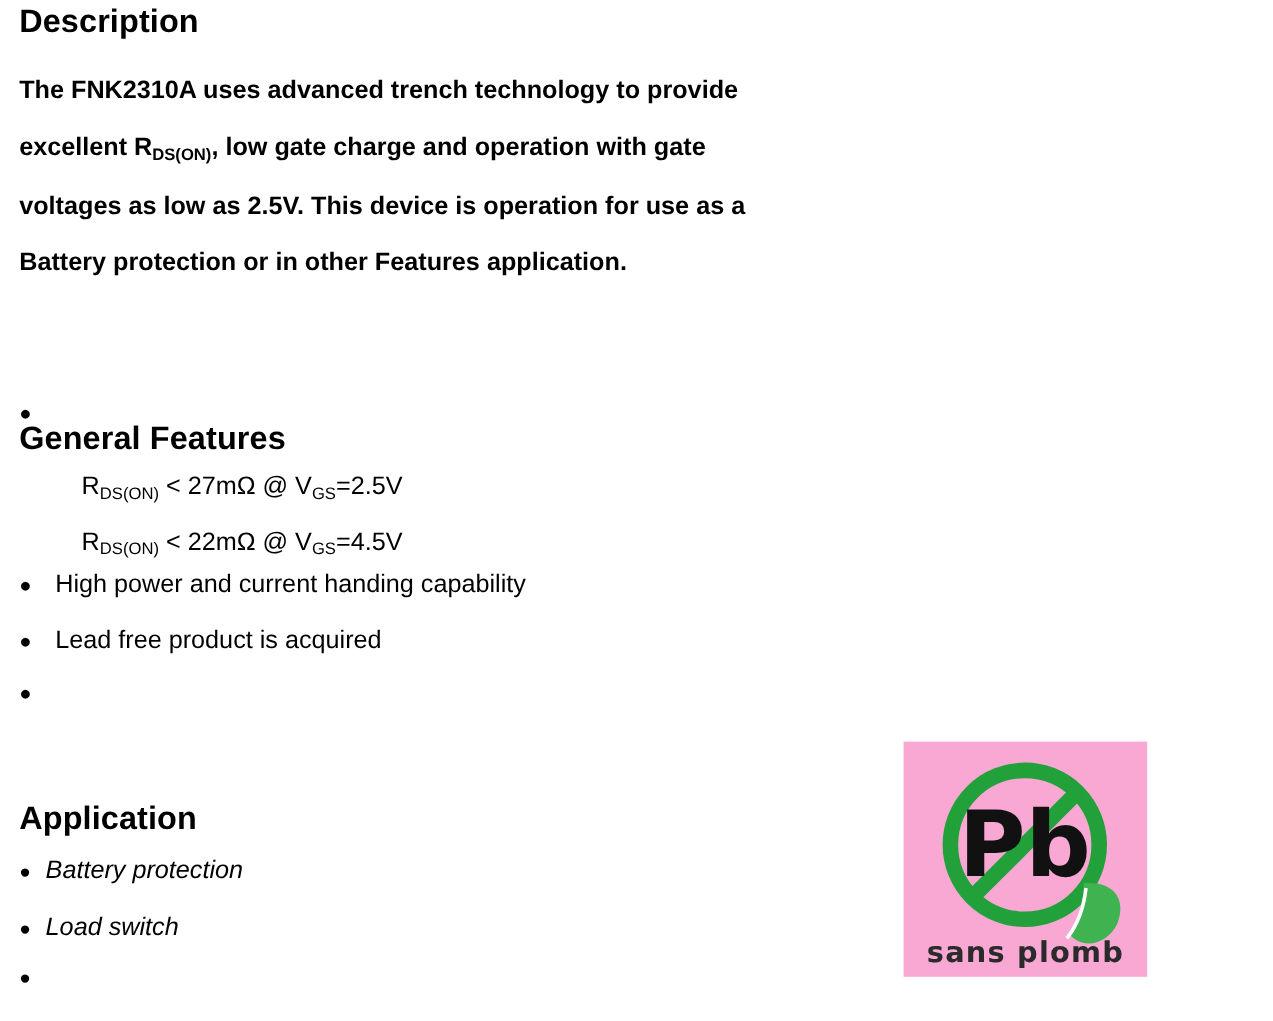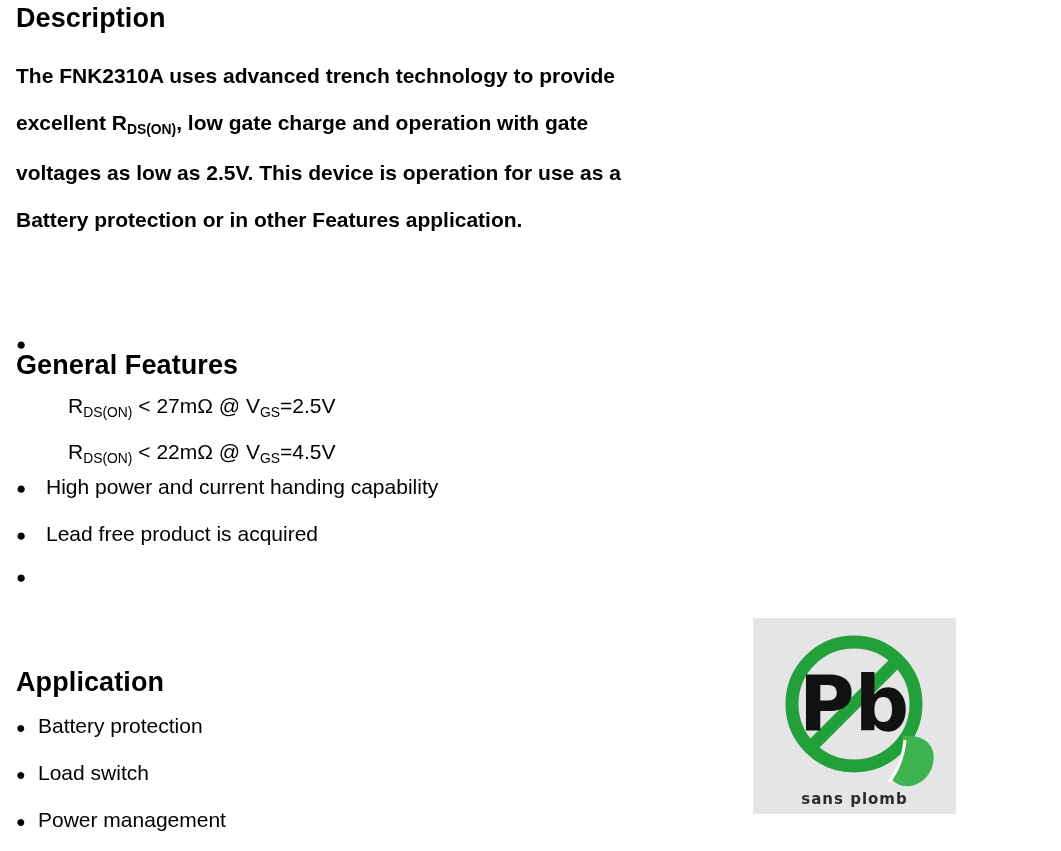--- a/index.html
+++ b/index.html
@@ -85,41 +85,41 @@
   }
   .app-row {
     display: flex;
     align-items: baseline;
     height: 47px;
   }
   .app-row .bullet {
     width: 22px;
     font-size: 16px;
   }
-  .app-row .app-text { white-space: nowrap; }
+  .app-row .app-text { white-space: nowrap; font-style: italic; }
 
   
   .pbfree {
     position: absolute;
     left: 753px;
     top: 618px;
     width: 203px;
     height: 196px;
-    background: #e5e5e5;
+    background: #f9a8d4;
     overflow: hidden;
   }
   .pbfree svg { display: block; }
   .pbfree-caption {
     position: absolute;
     left: 0;
     right: 0;
     bottom: 6px;
     text-align: center;
     font-family: "DejaVu Sans", sans-serif;
-    font-size: 15px;
+    font-size: 24px;
     font-weight: bold;
     color: #2b2b2b;
     letter-spacing: 1px;
   }
 </style>
 </head>
 <body>
 
 <div class="page">
 
@@ -164,21 +164,20 @@
     <div class="app-row">
       <span class="bullet">●</span>
       <span class="app-text">Battery protection</span>
     </div>
     <div class="app-row">
       <span class="bullet">●</span>
       <span class="app-text">Load switch</span>
     </div>
     <div class="app-row">
       <span class="bullet">●</span>
-      <span class="app-text">Power management</span>
     </div>
   </div>
 
   <div class="pbfree">
     <svg width="203" height="196" viewBox="0 0 203 196">
       <circle cx="101" cy="86" r="62" fill="none" stroke="#22a03a" stroke-width="13"></circle>
       <line x1="57" y1="130" x2="145" y2="42" stroke="#22a03a" stroke-width="13"></line>
       <text x="101" y="112" text-anchor="middle" font-family="DejaVu Sans, sans-serif" font-size="76" font-weight="bold" fill="#111111">Pb</text>
       <path d="M150 118 C 176 116, 186 132, 178 152 C 168 172, 146 172, 138 160 C 146 148, 150 132, 150 118 Z" fill="#3fb34f"></path>
       <path d="M152 122 C 150 140, 144 154, 136 164" stroke="#ffffff" stroke-width="3" fill="none"></path>

